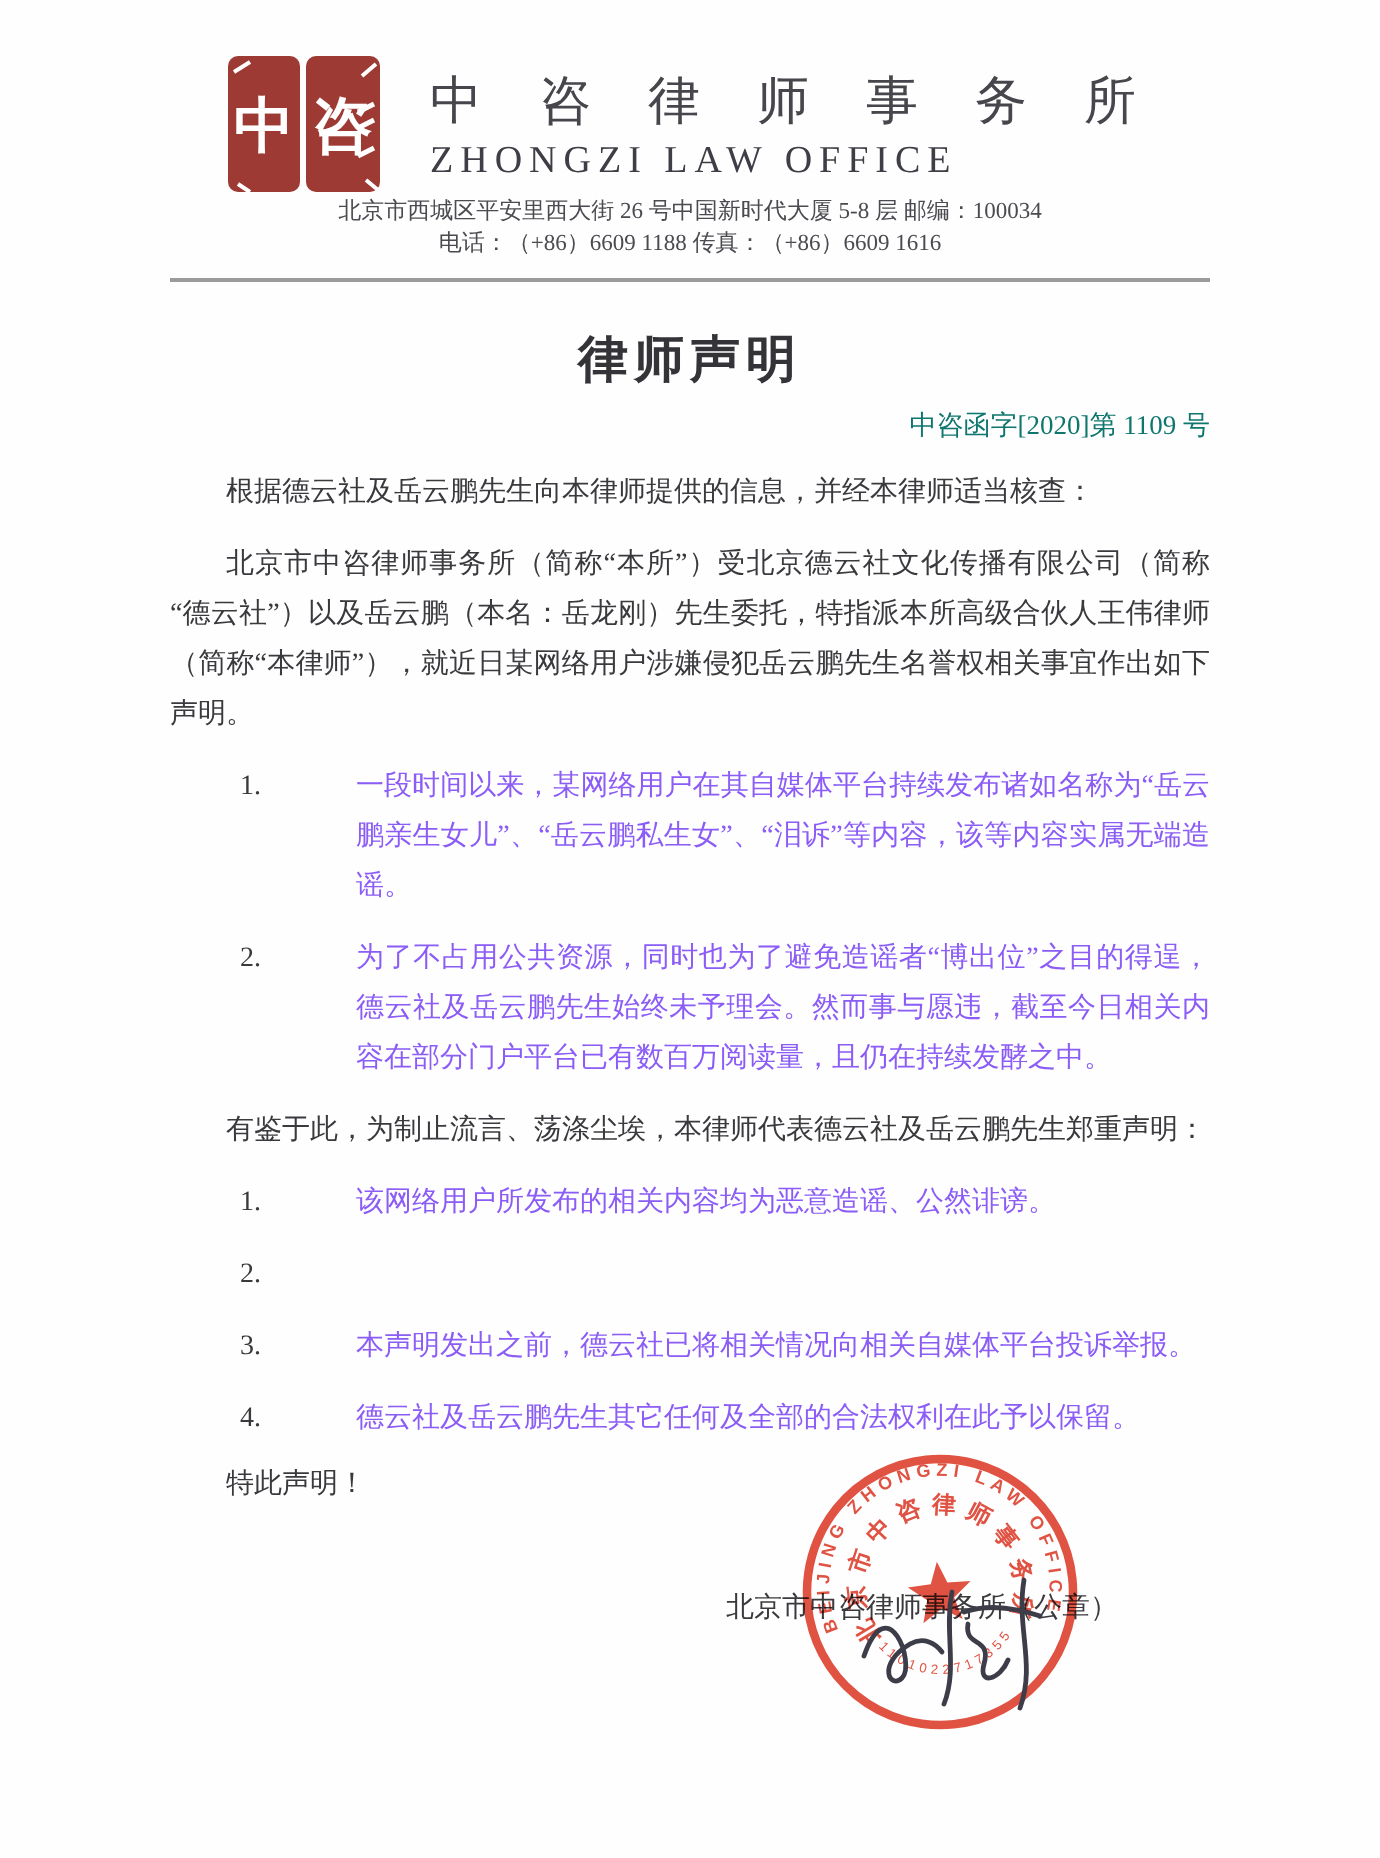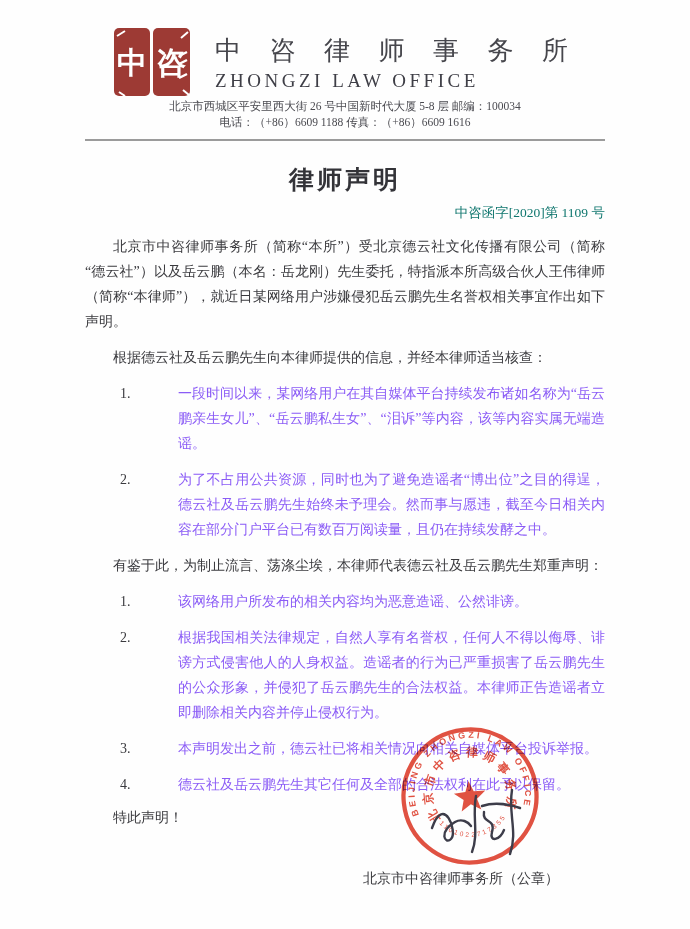--- a/index.html
+++ b/index.html
@@ -60,41 +60,40 @@
     <div class="addr">北京市西城区平安里西大街 26 号中国新时代大厦 5-8 层  邮编：100034</div>
     <div class="addr">电话：（+86）6609 1188  传真：（+86）6609 1616</div>
   </div>
 
   <hr class="rule">
 
   <div class="doc-title">律师声明</div>
   <div class="doc-ref">中咨函字[2020]第 1109 号</div>
 
   <div class="body">
+    <p class="para">根据德云社及岳云鹏先生向本律师提供的信息，并经本律师适当核查：</p>
     <p class="para">北京市中咨律师事务所（简称“本所”）受北京德云社文化传播有限公司（简称“德云社”）以及岳云鹏（本名：岳龙刚）先生委托，特指派本所高级合伙人王伟律师（简称“本律师”），就近日某网络用户涉嫌侵犯岳云鹏先生名誉权相关事宜作出如下声明。</p>
-    <p class="para">根据德云社及岳云鹏先生向本律师提供的信息，并经本律师适当核查：</p>
 
     <div class="li">
       <span class="num">1.</span>
       <span class="txt">一段时间以来，某网络用户在其自媒体平台持续发布诸如名称为“岳云鹏亲生女儿”、“岳云鹏私生女”、“泪诉”等内容，该等内容实属无端造谣。</span>
     </div>
     <div class="li">
       <span class="num">2.</span>
       <span class="txt">为了不占用公共资源，同时也为了避免造谣者“博出位”之目的得逞，德云社及岳云鹏先生始终未予理会。然而事与愿违，截至今日相关内容在部分门户平台已有数百万阅读量，且仍在持续发酵之中。</span>
     </div>
 
     <p class="para">有鉴于此，为制止流言、荡涤尘埃，本律师代表德云社及岳云鹏先生郑重声明：</p>
 
     <div class="li">
       <span class="num">1.</span>
       <span class="txt">该网络用户所发布的相关内容均为恶意造谣、公然诽谤。</span>
     </div>
     <div class="li">
       <span class="num">2.</span>
-      <span class="txt">根据我国相关法律规定，自然人享有名誉权，任何人不得以侮辱、诽谤方式侵害他人的人身权益。造谣者的行为已严重损害了岳云鹏先生的公众形象，并侵犯了岳云鹏先生的合法权益。本律师正告造谣者立即删除相关内容并停止侵权行为。</span>
     </div>
     <div class="li">
       <span class="num">3.</span>
       <span class="txt">本声明发出之前，德云社已将相关情况向相关自媒体平台投诉举报。</span>
     </div>
     <div class="li">
       <span class="num">4.</span>
       <span class="txt">德云社及岳云鹏先生其它任何及全部的合法权利在此予以保留。</span>
     </div>
 

